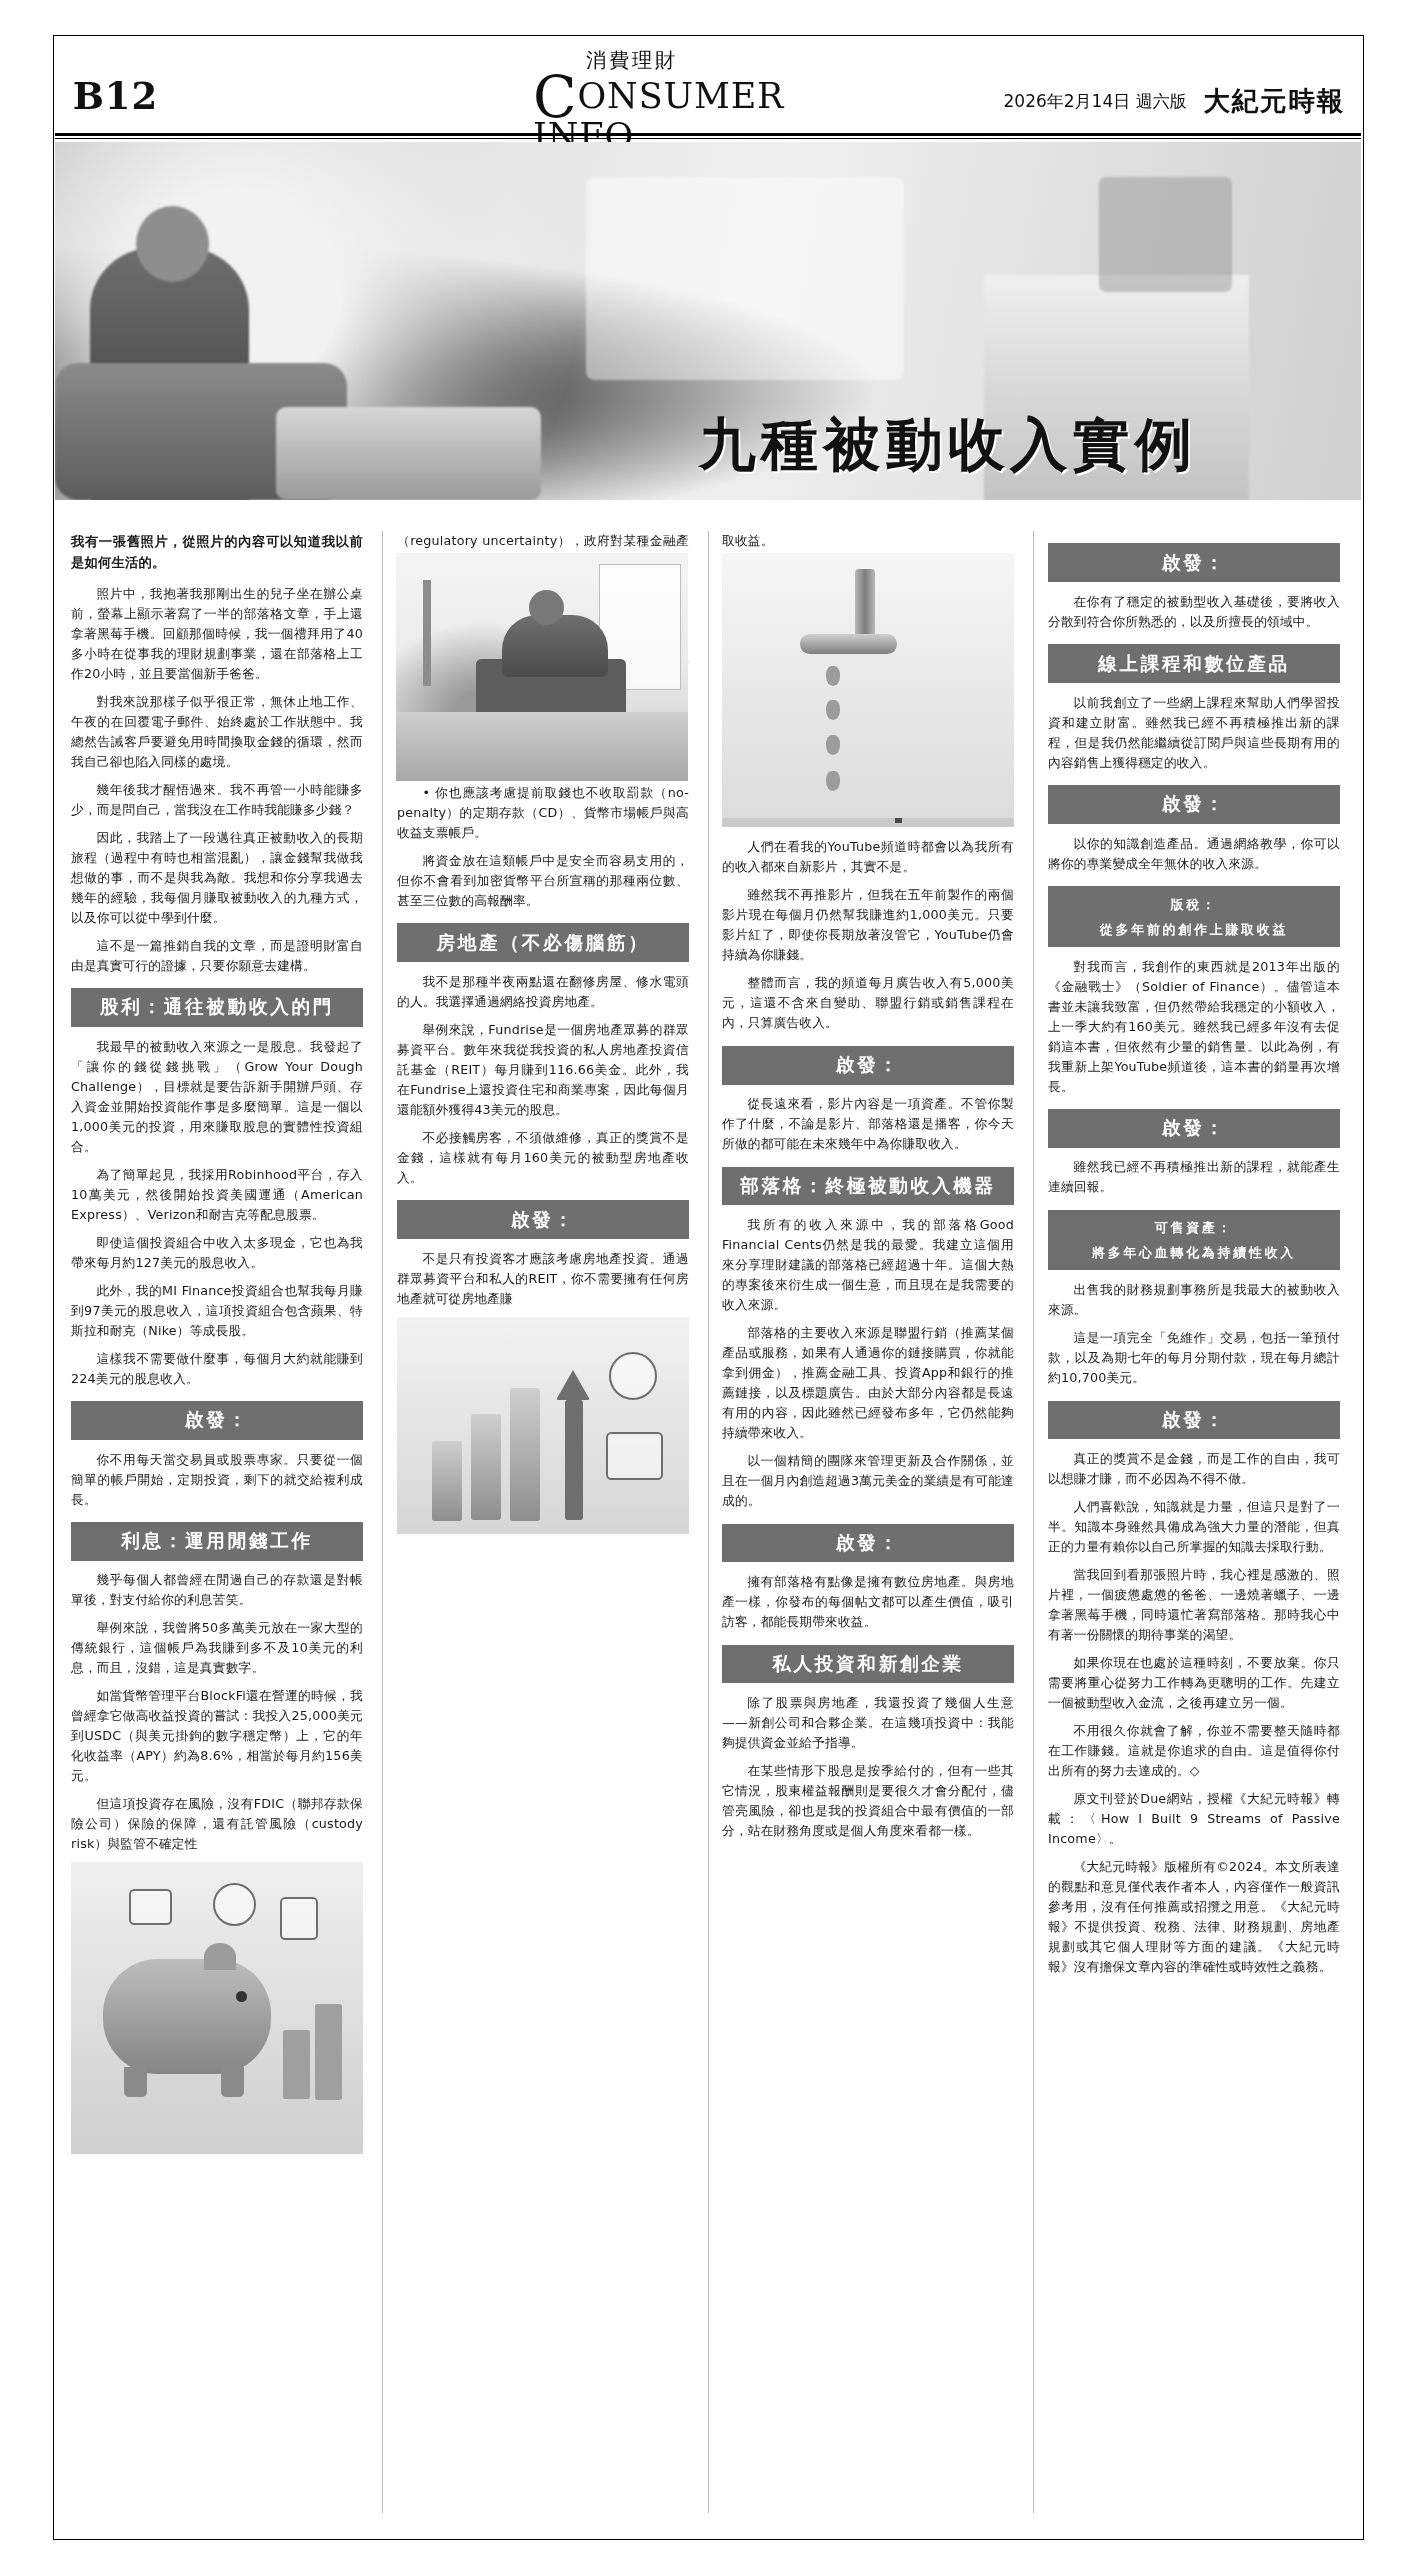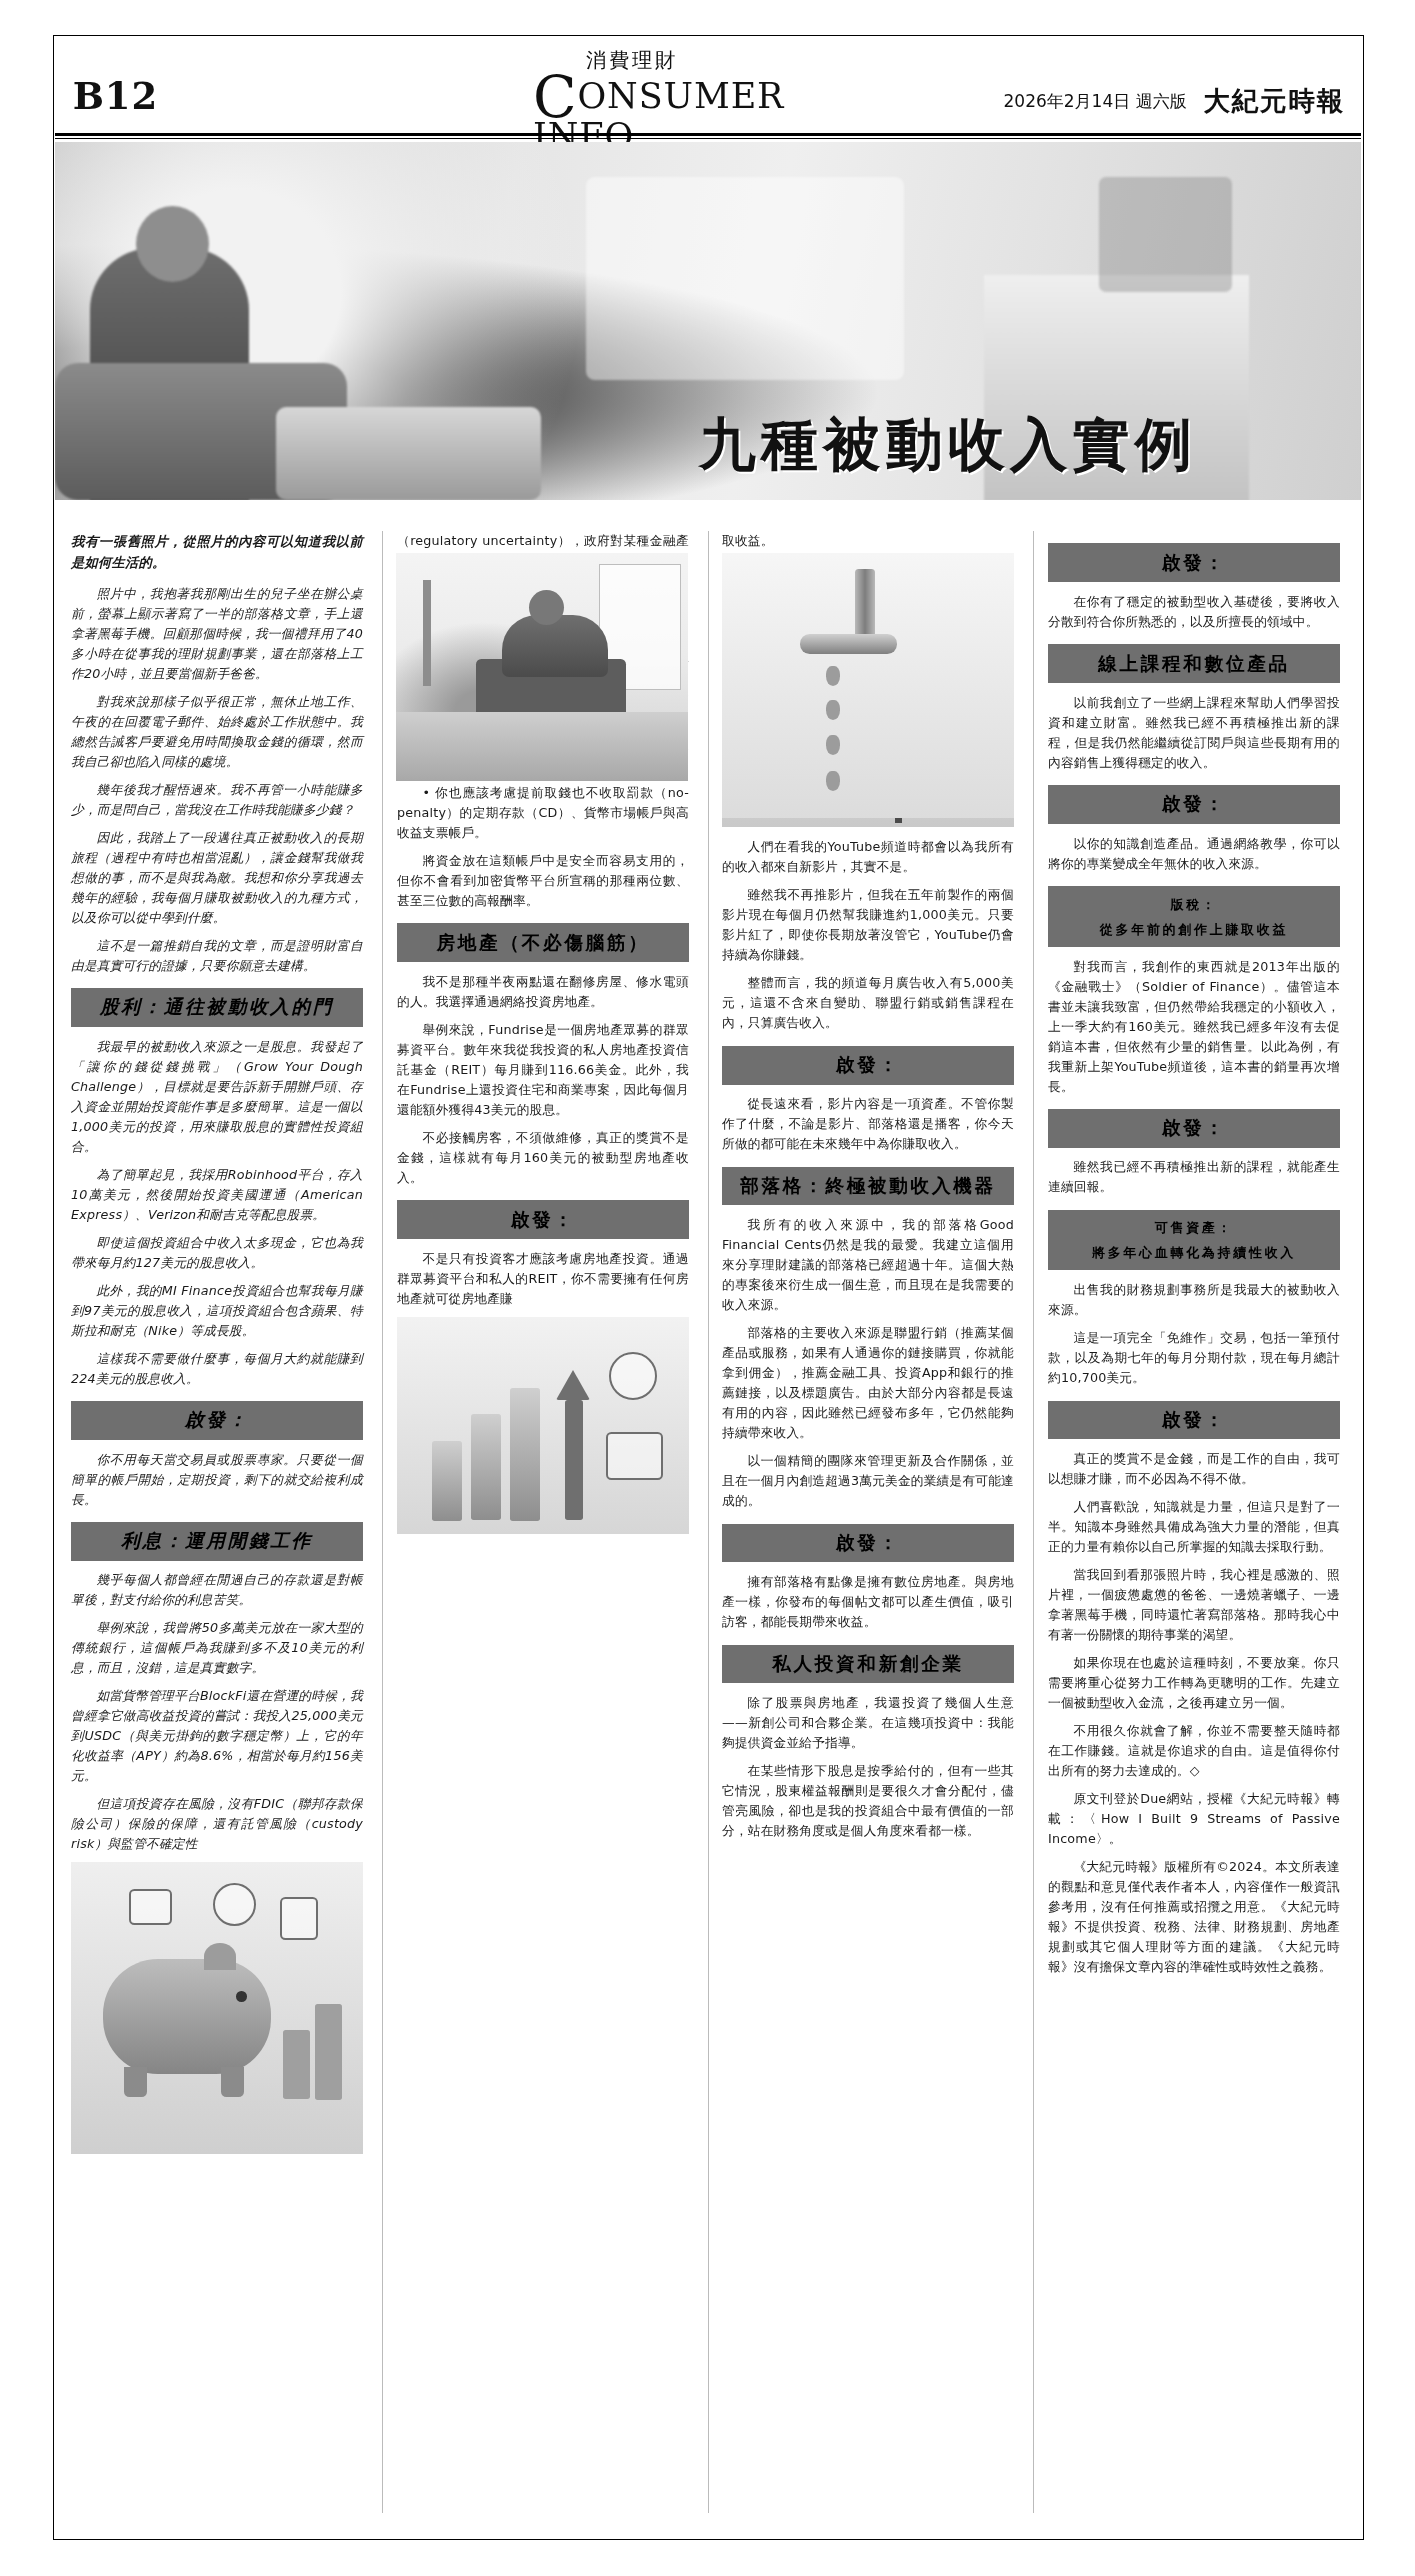--- a/index.html
+++ b/index.html
@@ -33,29 +33,29 @@
   .h4{left:221px;top:265px;width:265px;height:93px;background:linear-gradient(180deg,#d7d7d7,#9a9a9a);border-radius:10.6px;}
   .h5{left:531px;top:35px;width:318px;height:203px;background:rgba(255,255,255,.45);border-radius:8.8px;}
   .h6{left:929px;top:133px;width:265px;height:226px;background:linear-gradient(180deg,#efefef,#c3c3c3);}
   .h7{left:1044px;top:35px;width:133px;height:115px;background:rgba(120,120,120,.35);border-radius:7px;}
   .title-box{position:absolute;left:584px;top:177px;width:672px;height:69px;background:#6f6f6f;border-radius:34px;display:flex;align-items:center;justify-content:center;}
   .title-box span{color:#fff;font-family:"DejaVu Serif","Liberation Serif",serif;font-size:41px;font-weight:700;letter-spacing:8.8px;}
   .title-main{position:absolute;left:495px;top:265px;width:796px;text-align:center;font-family:"DejaVu Serif","Liberation Serif",serif;font-size:57px;font-weight:700;letter-spacing:5.3px;color:#111;text-shadow:1.8px 1.8px 0 #fff;}
   
   .cols{position:absolute;left:71px;top:531px;width:1274px;height:1982px;}
   .col{position:absolute;top:0;width:292px;height:1982px;}
-  .c1{left:0px;font-style:italic;}
+  .c1{left:0px;}
   .c2{left:326px;}
   .c3{left:651px;}
   .c4{left:977px;}
   .vline{position:absolute;top:531px;width:0.9px;height:1982px;background:#bbb;}
   p.tx{font-family:"DejaVu Sans","Liberation Sans",sans-serif;font-size:12.7px;line-height:20px;text-align:justify;margin:0 0 8px 0;text-indent:2em;letter-spacing:0.2px;color:#1a1a1a;}
   p.tx.noind{text-indent:0;}
   p.lead{font-weight:700;text-indent:0;font-size:13.3px;line-height:21px;margin-bottom:10.6px;}
-  .shead{margin:12.4px 0 9.7px 0;background:#6f6f6f;color:#000000;text-align:center;font-family:"DejaVu Serif","Liberation Serif",serif;font-weight:700;font-size:18.6px;letter-spacing:2.7px;padding:6.2px 3.5px;line-height:26.5px;}
+  .shead{margin:12.4px 0 9.7px 0;background:#6f6f6f;color:#ffffff;text-align:center;font-family:"DejaVu Serif","Liberation Serif",serif;font-weight:700;font-size:18.6px;letter-spacing:2.7px;padding:6.2px 3.5px;line-height:26.5px;}
   .shead.two{line-height:25px;font-size:13px;padding:5.3px 3.5px;}
   
   .ph{position:relative;margin:5.3px 0 10.6px 0;background:#d8d8d8;overflow:hidden;filter:grayscale(1);}
   .ph-office{height:228px;background:
      radial-gradient(ellipse at 30% 70%, #9a9a9a 0 10%, rgba(154,154,154,0) 40%),
      linear-gradient(180deg,#f4f4f4 0%,#ebebeb 45%,#cfcfcf 100%);}
   .ofc{position:absolute;background:#9b9b9b;}
   .ofc.man{left:106px;top:62px;width:106px;height:62px;border-radius:35px 35px 7px 7px;background:linear-gradient(180deg,#6f6f6f,#4b4b4b);}
   .ofc.head{left:133px;top:37px;width:35px;height:35px;border-radius:50%;background:#787878;}
   .ofc.chair{left:80px;top:106px;width:150px;height:97px;background:#5d5d5d;border-radius:5.3px;}

